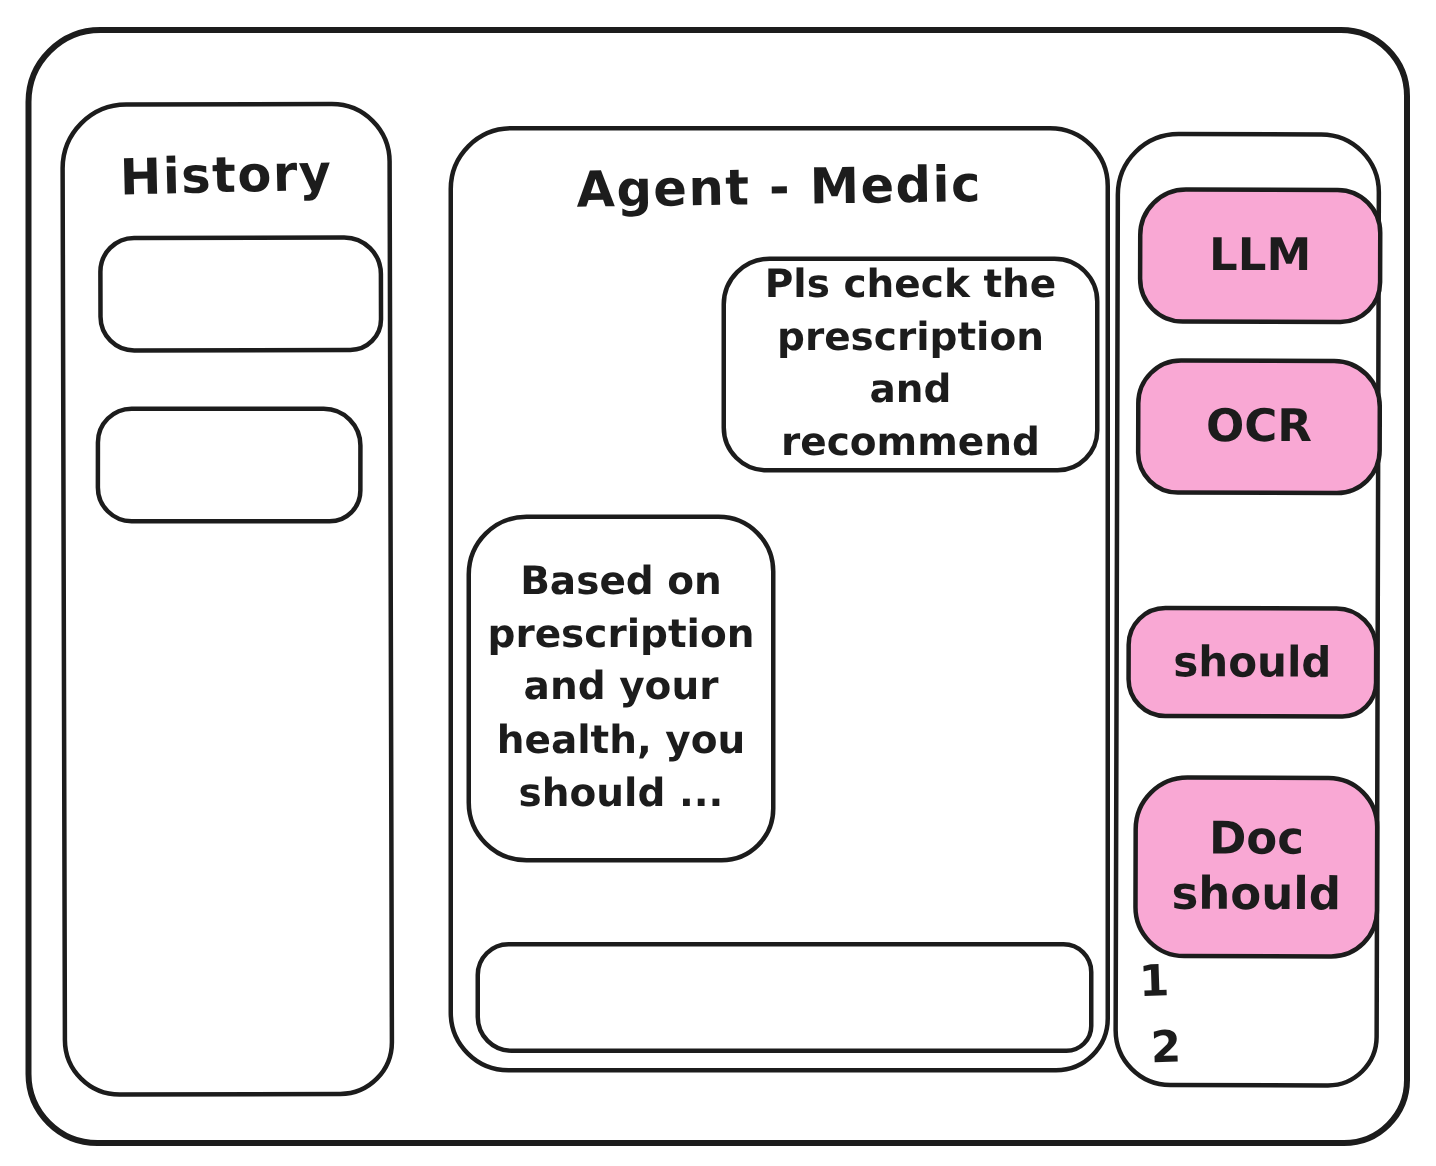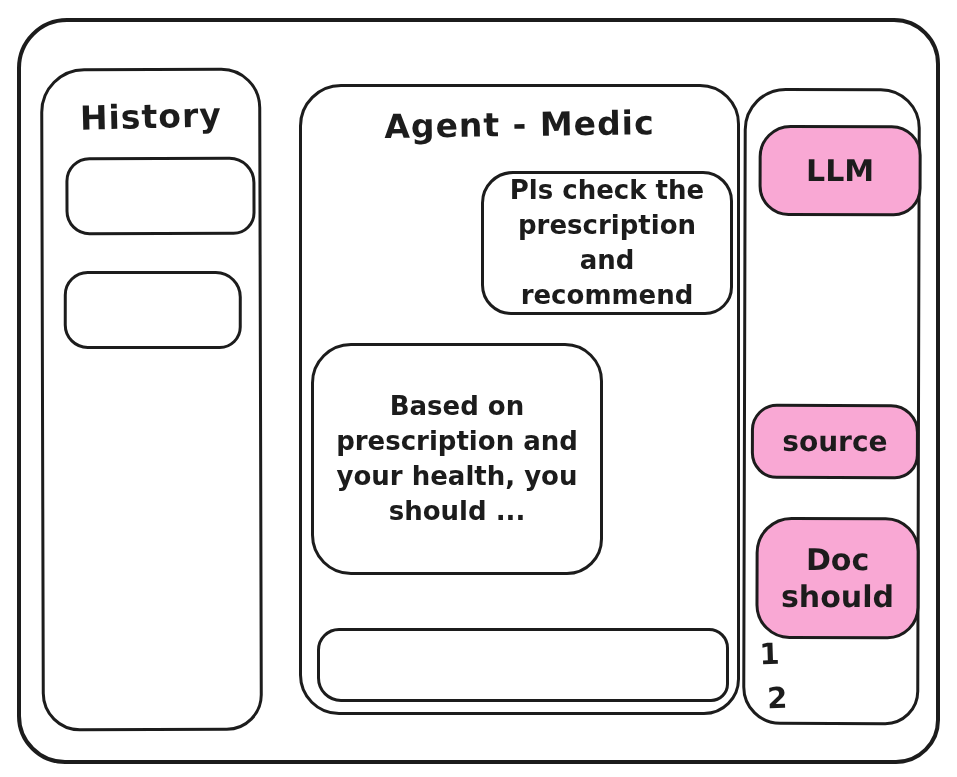--- a/index.html
+++ b/index.html
@@ -80,21 +80,21 @@
     line-height: 1.35;
     padding: 10px 12px;
   }
   .bubble.user {
     left: 179px; top: 84px;
     width: 252px; height: 144px;
     border-radius: 32px 30px 28px 30px;
   }
   .bubble.assistant {
     left: 9px; top: 256px;
-    width: 292px; height: 232px;
+    width: 206px; height: 232px;
     border-radius: 40px 38px 36px 40px;
   }
   .input-bar {
     position: absolute;
     left: 15px; top: 541px;
     width: 412px; height: 74px;
     border-radius: 22px 20px 18px 24px;
     font-size: 24px;
     font-weight: 700;
     color: #1c1c1c;
@@ -160,20 +160,21 @@
 
       <div class="bubble assistant sketch">
         <span>Based on prescription and your health, you should ...</span>
       </div>
 
       <input class="input-bar sketch" placeholder="" style="">
     </main>
 
     <aside class="tools-panel sketch">
       <button class="tool-btn sketch llm">LLM</button>
-      <button class="tool-btn sketch params">source</button>
+      <button class="tool-btn sketch ocr">OCR</button>
+      <button class="tool-btn sketch params">should</button>
       <button class="tool-btn sketch doc">Doc should</button>
       <div class="doc-num n1">1</div>
       <div class="doc-num n2">2</div>
     </aside>
 
   </div>
 </div>
 
 </body></html>

